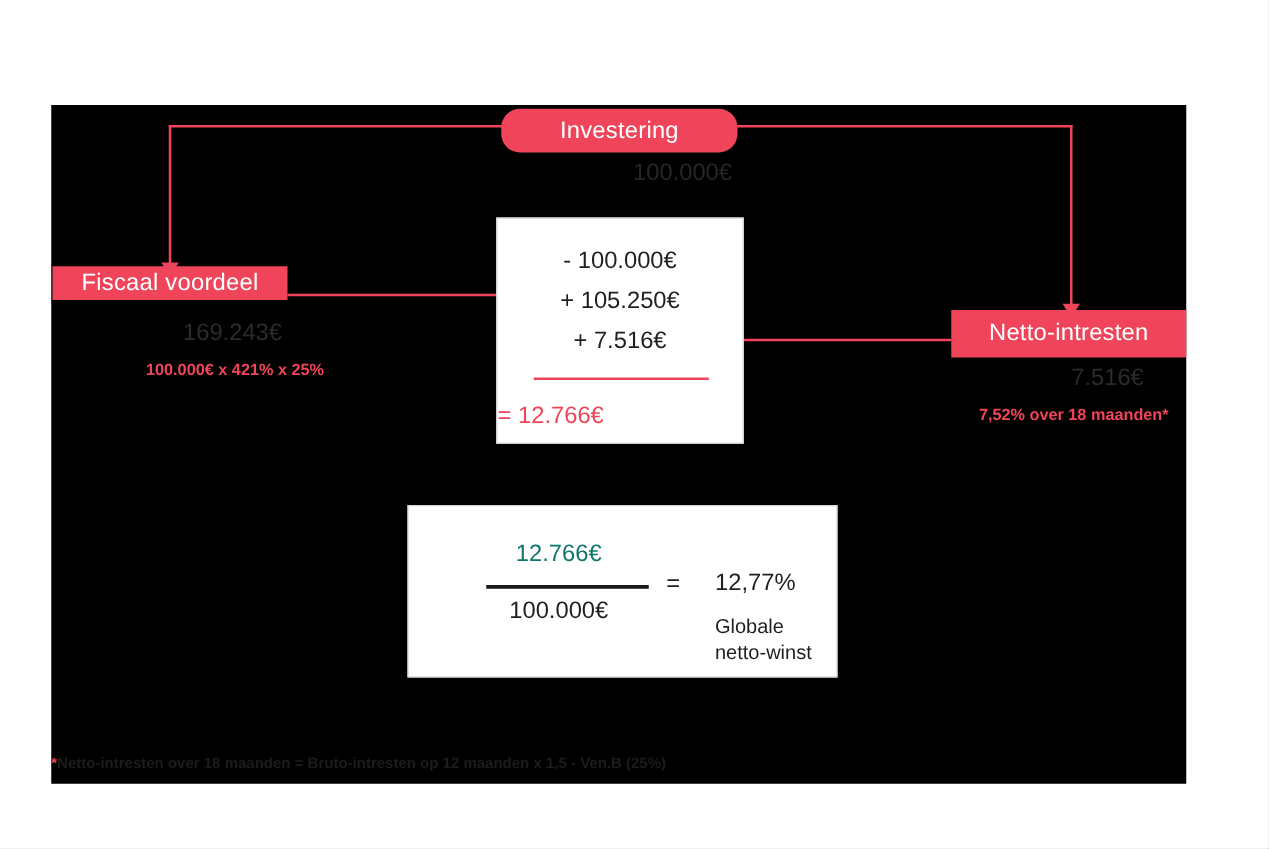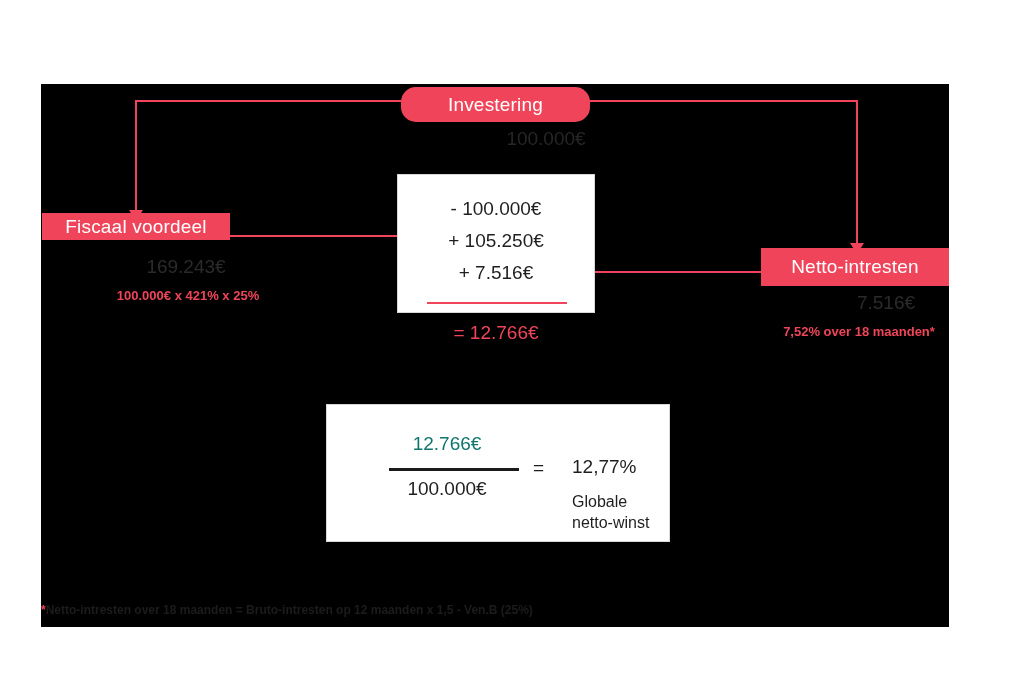--- a/index.html
+++ b/index.html
@@ -151,21 +151,21 @@
     width: 260px;
   }
   
   #conn-netto-h { left: 526px; top: 187px; width: 194px; }
 
   
   #card-calc {
     left: 356px;
     top: 90px;
     width: 198px;
-    height: 139px;
+    height: 181px;
   }
   .calc-line {
     position: absolute;
     left: 0;
     width: 100%;
     text-align: center;
     color: #1f1f1f;
     font-size: 19px;
     white-space: nowrap;
   }
@@ -178,21 +178,20 @@
     top: 127px;
     width: 140px;
     height: 2px;
     background: #f0445a;
   }
   #calc-total {
     position: absolute;
     left: 0;
     top: 147px;
     width: 100%;
-    text-align: center;
     color: #ef4559;
     font-size: 19px;
     white-space: nowrap;
   }
 
   
   #card-result {
     left: 285px;
     top: 320px;
     width: 344px;

